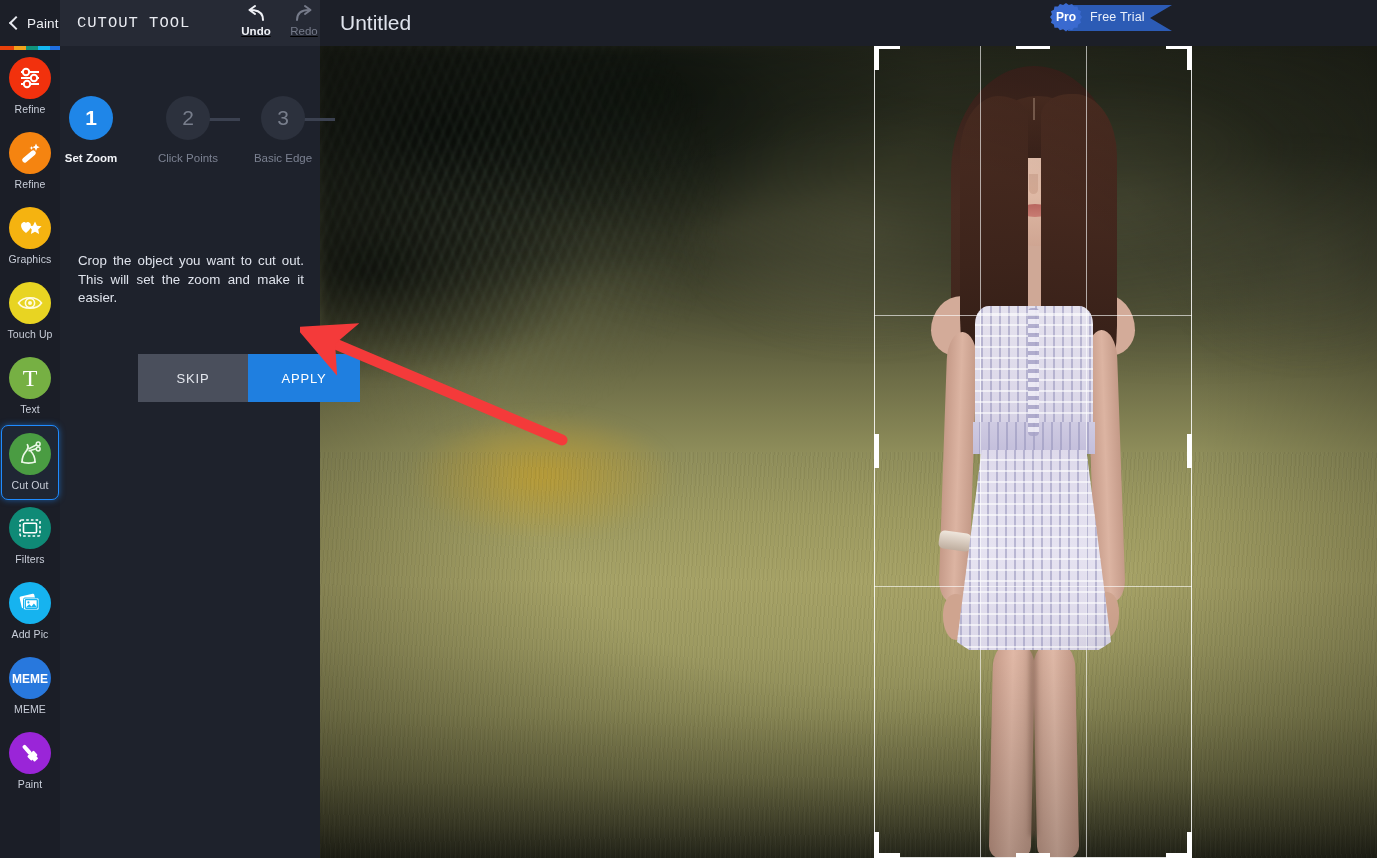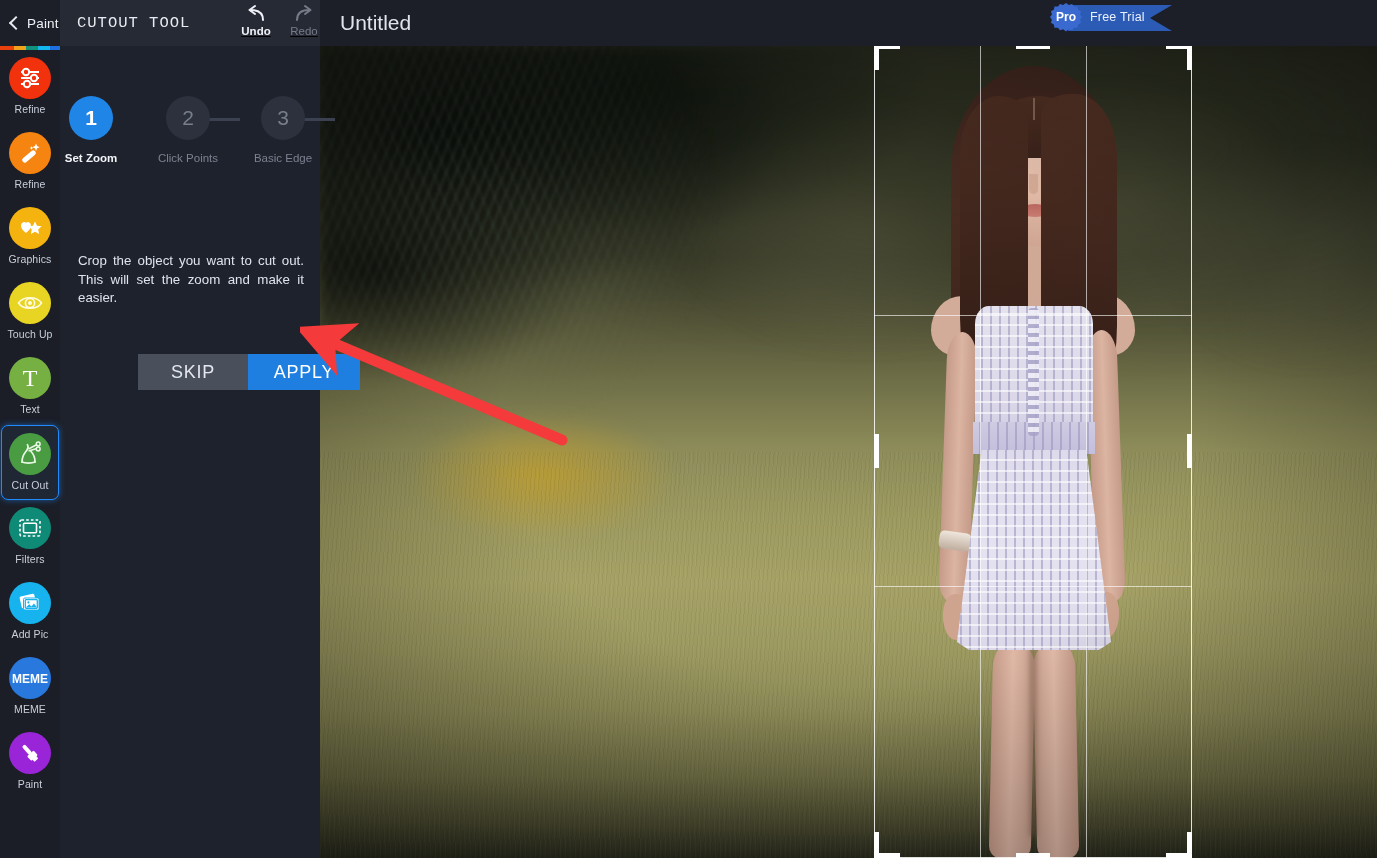--- a/index.html
+++ b/index.html
@@ -71,21 +71,21 @@
   .step.active { background:#1f86e8; color:#ffffff; font-weight:bold; }
   .step.idle { background:#2c313d; color:#787e8c; }
   .steplabel { position:absolute; top:82px; font-size:11.5px; text-align:center; width:100px; }
   .steplabel.active { color:#f2f4f8; font-weight:bold; }
   .steplabel.idle { color:#7b8191; }
 
   .instructions { position:absolute; left:18px; top:182px; width:226px; color:#dfe3ec;
                   font-size:13.3px; line-height:18.5px; text-align:justify;margin-top:24px; }
 
   .btnrow { position:absolute; left:78px; top:308px; display:flex; }
-  .btn { height:36px; border:0; font-size:18px; letter-spacing:.8px; cursor:pointer;
+  .btn { height:48px; border:0; font-size:13px; letter-spacing:.8px; cursor:pointer;
          display:flex; align-items:center; justify-content:center; }
   .btn-skip { width:110px; background:#4a4f5c; color:#e4e7ee; }
   .btn-apply { width:112px; background:#1f7fe0; color:#ffffff; }
 
   
   .canvas { position:absolute; left:320px; top:46px; width:1057px; height:812px; overflow:hidden;
             background:#1b1e27; }
   .photo { position:absolute; left:0; top:0; width:1057px; height:812px; overflow:hidden; }
 
   

